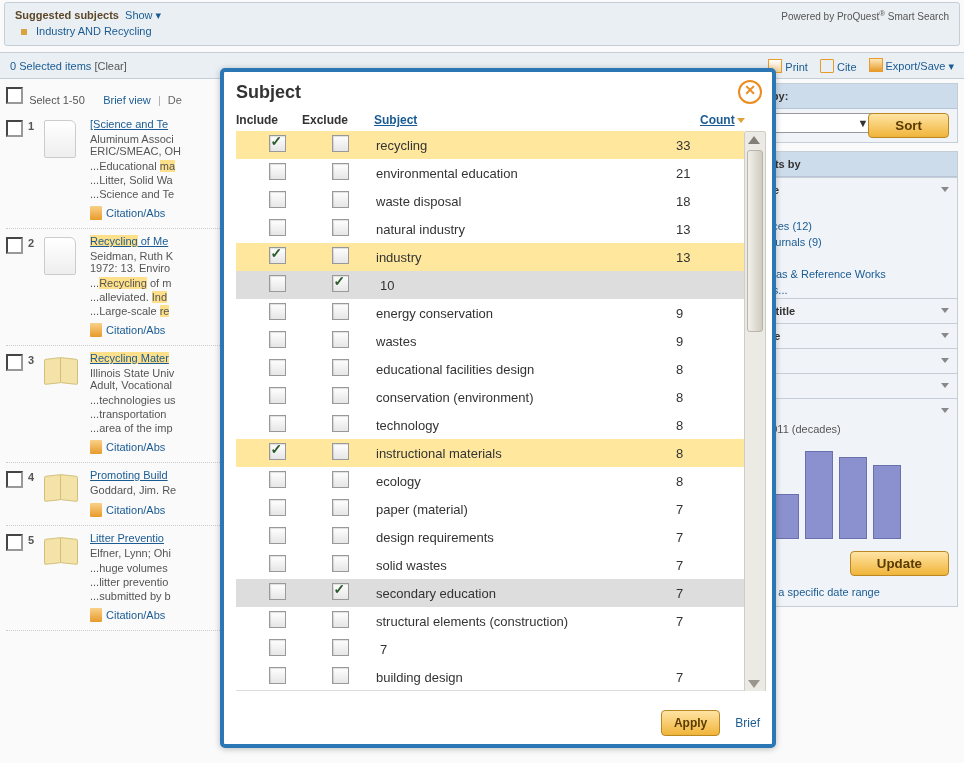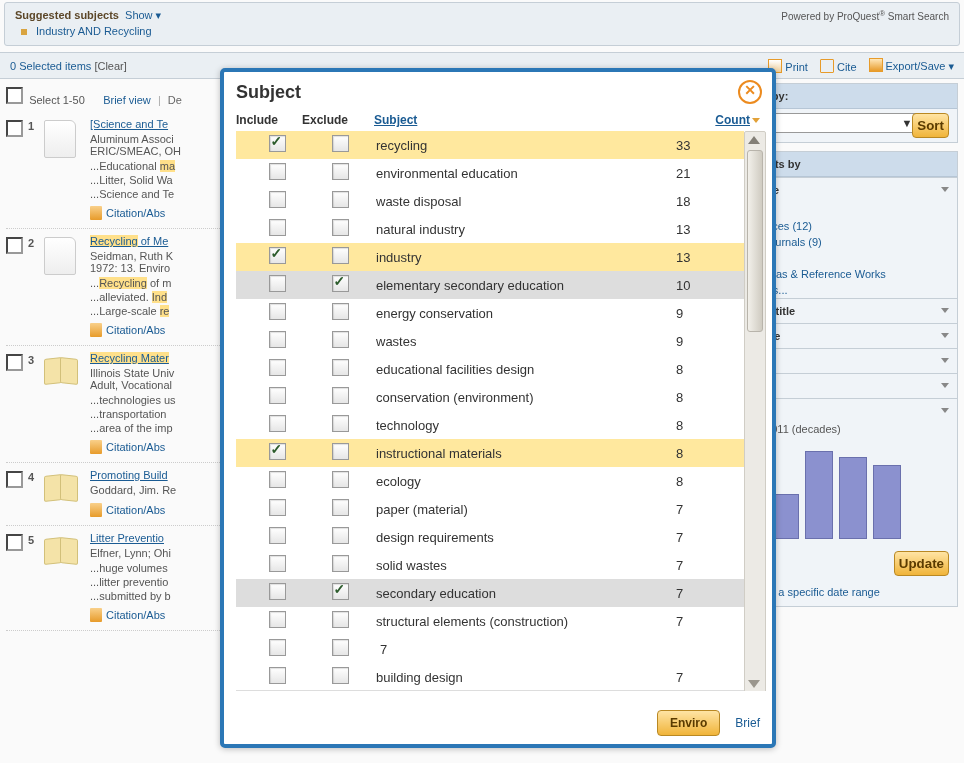--- a/index.html
+++ b/index.html
@@ -45,39 +45,39 @@
 .r-meta{color:#555;margin:3px 0}
 .hl{background:#ffe08a}
 .snip{color:#555;margin:2px 0}
 .cite{color:#1a5b93;margin-top:4px;display:inline-block}
 .cite .ciico{display:inline-block;width:12px;height:14px;background:linear-gradient(#f9d08a,#e79b2a);margin-right:4px;vertical-align:-3px;border-radius:1px}
 
 .rhead{background:#cddceb;padding:6px 8px;font-weight:bold;color:#333;border-bottom:1px solid #b6c6d6}
 .rbox{background:#f0f4f8;border:1px solid #c5ced6;margin-bottom:8px}
 .rrow{padding:4px 8px}
 .rsel{border:1px solid #999;background:#fff;padding:3px;font-size:11px;width:180px}
-.sortbtn,.updbtn{float:right;background:linear-gradient(#ffe4a4,#f0b43a);border:1px solid #b98823;border-radius:4px;padding:4px 4px;font-weight:bold;color:#5a3b00;cursor:pointer}
+.sortbtn,.updbtn{float:right;background:linear-gradient(#ffe4a4,#f0b43a);border:1px solid #b98823;border-radius:4px;padding:4px 26px;font-weight:bold;color:#5a3b00;cursor:pointer}
 .rsec{border-top:1px solid #c5ced6;padding:6px 8px;font-weight:bold;color:#333;position:relative}
 .rsec .tri{position:absolute;right:8px;top:9px;width:0;height:0;border-left:4px solid transparent;border-right:4px solid transparent;border-top:5px solid #888}
 .rsub{padding:2px 8px 2px 20px;color:#1a5b93}
 .histwrap{padding:6px 8px 2px}
 .hist{display:flex;align-items:flex-end;height:90px;gap:6px;margin:4px 0 6px}
 .hb{width:26px;background:#8b91cf;border:1px solid #6a70ad}
 .hcap{color:#555;padding:0 8px 4px}
 
 .mask{position:fixed;inset:0;background:rgba(255,255,255,0)}
 .modal{position:fixed;left:220px;top:68px;width:548px;height:672px;border:4px solid #2b77b6;border-radius:5px;background:#fff;box-shadow:0 1px 6px rgba(0,0,0,.25)}
 .modal .mhead{padding:10px 12px 4px;font-size:18px;color:#333;font-weight:bold}
 .modal .mclose{position:absolute;top:8px;right:10px;width:20px;height:20px;border:2px solid #ec8b1f;border-radius:50%;color:#ec8b1f;font-weight:bold;text-align:center;line-height:17px;font-size:14px;cursor:pointer;background:#fff}
 .mcols{display:flex;padding:6px 12px 4px;font-size:12px;color:#333;font-weight:bold}
 .mcols .cinc{width:66px}
 .mcols .cexc{width:72px}
 .mcols .csub{flex:1}
 .mcols .csub a{color:#1a5b93;text-decoration:underline}
-.mcols .ccnt{width:60px;text-align:right}
+.mcols .ccnt{width:60px;text-align:left}
 .mcols .ccnt a{color:#1a5b93;text-decoration:underline}
 .mcols .ccnt .dar{display:inline-block;margin-left:2px;width:0;height:0;border-left:4px solid transparent;border-right:4px solid transparent;border-top:5px solid #e2a138;vertical-align:1px}
 .mlistwrap{position:relative;height:560px;margin:0 6px 0 12px;overflow:hidden}
 .mlist{position:absolute;inset:0 22px 0 0;border-bottom:1px solid #ddd;overflow:auto}
 .msb{position:absolute;top:0;right:0;width:20px;height:100%;background:#eceae5;border:1px solid #d0cdc5;border-radius:2px}
 .msb .tr{position:absolute;left:3px;width:0;height:0;border-left:6px solid transparent;border-right:6px solid transparent}
 .msb .tr.up{top:4px;border-bottom:8px solid #837f77}
 .msb .tr.dn{bottom:4px;border-top:8px solid #9a968d}
 .msb .thumb{position:absolute;top:18px;left:2px;width:14px;height:180px;background:linear-gradient(90deg,#f2f0ea,#cfcbc1);border:1px solid #b8b4ab;border-radius:3px}
 .mrow{display:flex;align-items:center;padding:4px 8px;font-size:13px;color:#333}
@@ -250,21 +250,20 @@
         </div>
         <div class="mrow yel">
           <div class="cinc"><span class="chk ck"></span></div>
           <div class="cexc"><span class="chk"></span></div>
           <div class="csub">industry</div>
           <div class="ccnt">13</div>
         </div>
         <div class="mrow gray">
           <div class="cinc"><span class="chk"></span></div>
           <div class="cexc"><span class="chk ck"></span></div>
-          <div class="csub">elementary secondary education</div>
           <div class="ccnt">10</div>
         </div>
         <div class="mrow ">
           <div class="cinc"><span class="chk"></span></div>
           <div class="cexc"><span class="chk"></span></div>
           <div class="csub">energy conservation</div>
           <div class="ccnt">9</div>
         </div>
         <div class="mrow ">
           <div class="cinc"><span class="chk"></span></div>
@@ -344,16 +343,16 @@
           <div class="ccnt">7</div>
         </div>
       </div>
     <div class="msb">
       <div class="tr up"></div>
       <div class="thumb"></div>
       <div class="tr dn"></div>
     </div>
   </div>
   <div class="mfoot">
-    <button class="apply">Enviro</button>
+    <button class="apply">Apply</button>
     <a class="cancel">Brief</a>
   </div>
 </div>
 
 </body></html>

